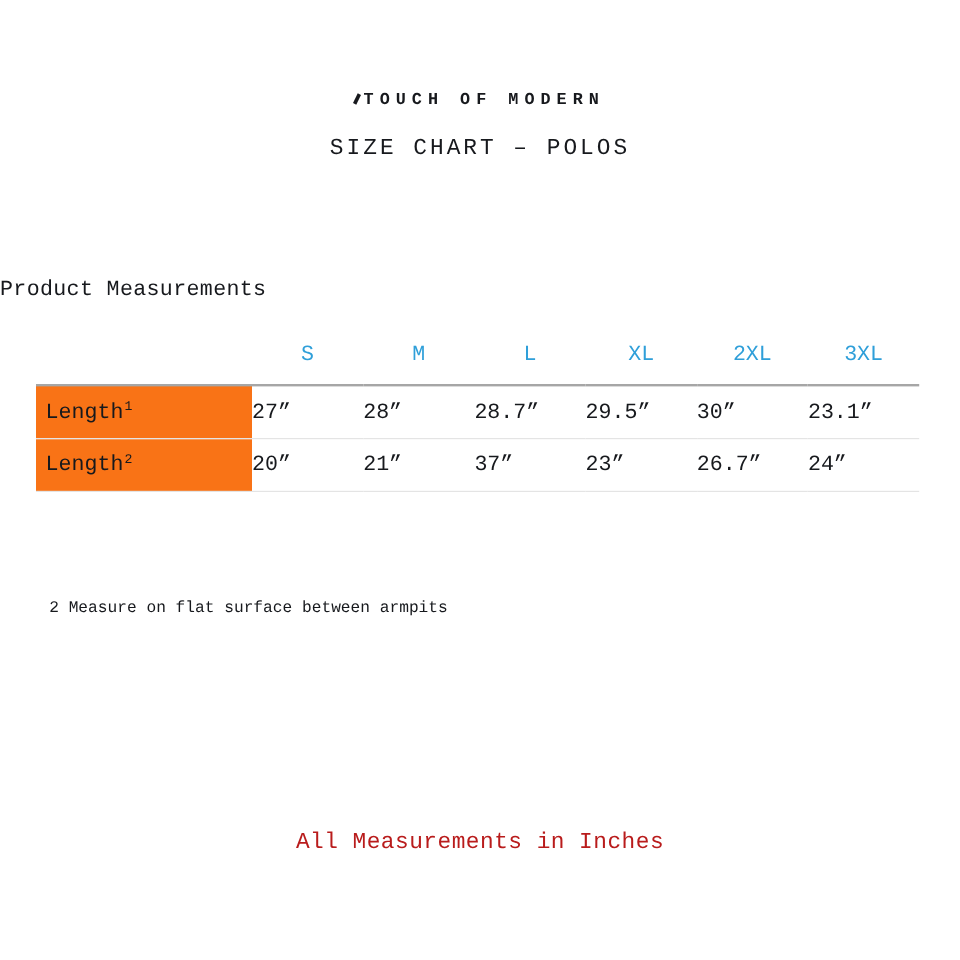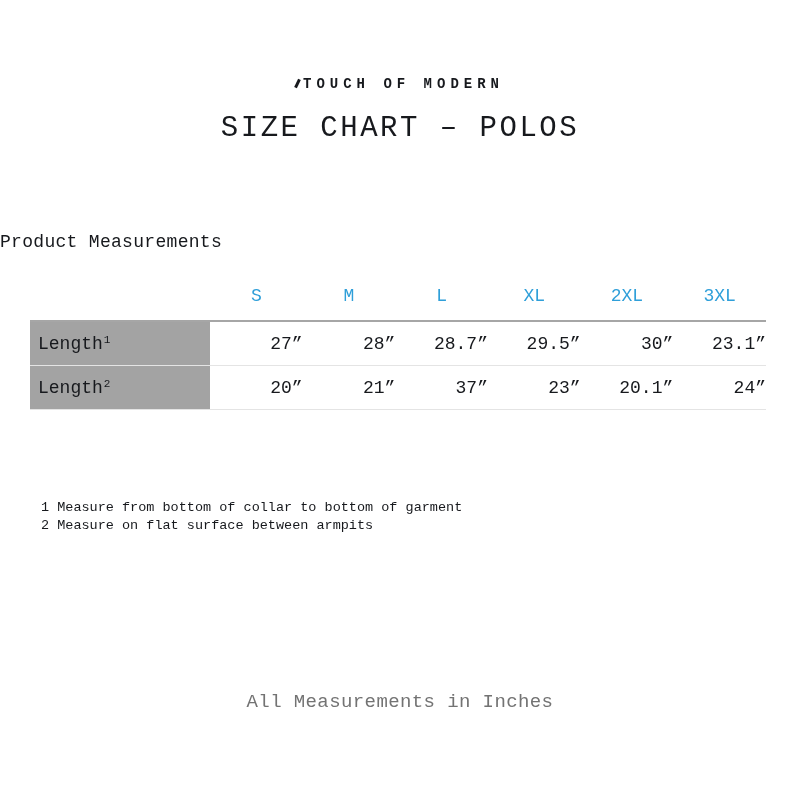--- a/index.html
+++ b/index.html
@@ -32,21 +32,21 @@
     margin-right: 4px;
     position: relative;
     top: 0px;
   }
 
   
   .title {
     position: absolute;
     top: 112px; left: 0; right: 0;
     text-align: center;
-    font-size: 29px;
+    font-size: 19px;
     font-weight: 400;
     letter-spacing: 2.5px;
     color: #17191d;
     white-space: nowrap;
   }
 
   
   .caption {
     position: absolute;
     top: 232px; left: 0; right: 0;
@@ -70,29 +70,29 @@
     font-weight: 400;
     text-align: center;
     vertical-align: middle;
     border-bottom: 2px solid #a6a6a6;
     padding: 0;
   }
   table.size-table th.size-head { color: var(--accent, #2f9fd9); }
   table.size-table td {
     height: 43px;
     font-size: 18px;
-    text-align: right;
+    text-align: left;
     vertical-align: middle;
     border-bottom: 1px solid #e4e4e4;
     padding: 0;
   }
   table.size-table td.row-label {
     text-align: left;
     padding-left: 8px;
-    background: #a3a3a3;
+    background: #f97316;
   }
   table.size-table td.row-label sup {
     font-size: 11px;
     vertical-align: baseline;
     position: relative;
     top: -6px;
     left: 1px;
   }
 
   
@@ -104,21 +104,21 @@
     color: #17191d;
   }
 
   
   .footer-note {
     position: absolute;
     top: 691px; left: 0; right: 0;
     text-align: center;
     font-size: 19px;
     letter-spacing: 0.4px;
-    color: #737373;
+    color: #b91c1c;
   }
 </style>
 </head>
 <body>
 
 <div class="page">
 
   <div class="logo">
     <span class="logo-tick"></span><span>TOUCH OF MODERN</span>
   </div>
@@ -157,26 +157,25 @@
         <td>29.5”</td>
         <td>30”</td>
         <td>23.1”</td>
       </tr>
       <tr>
         <td class="row-label"><span>Length</span><sup>2</sup></td>
         <td>20”</td>
         <td>21”</td>
         <td>37”</td>
         <td>23”</td>
-        <td>20.1”</td>
+        <td>26.7”</td>
         <td>24”</td>
       </tr>
     </tbody>
   </table>
 
   <div class="footnotes">
-    <div>1 Measure from bottom of collar to bottom of garment</div>
     <div>2 Measure on flat surface between armpits</div>
   </div>
 
   <div class="footer-note">All Measurements in Inches</div>
 
 </div>
 
 </body></html>

